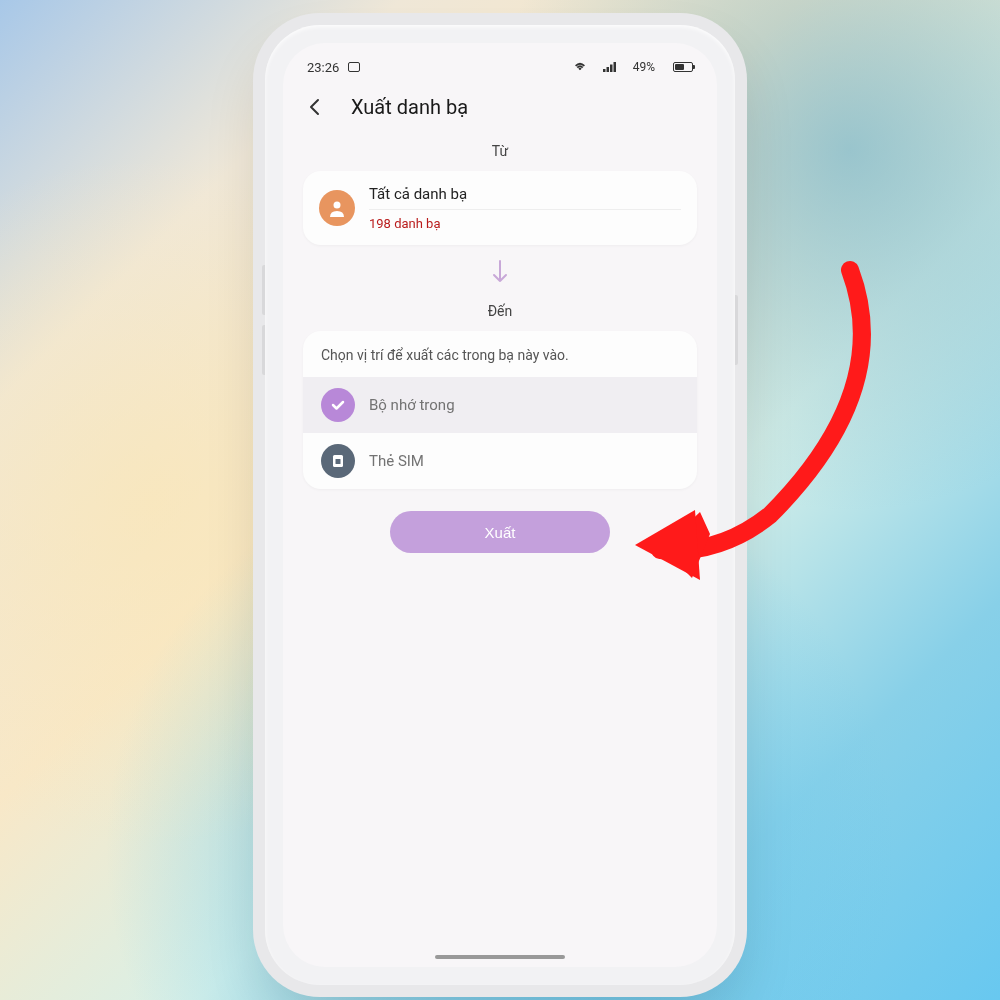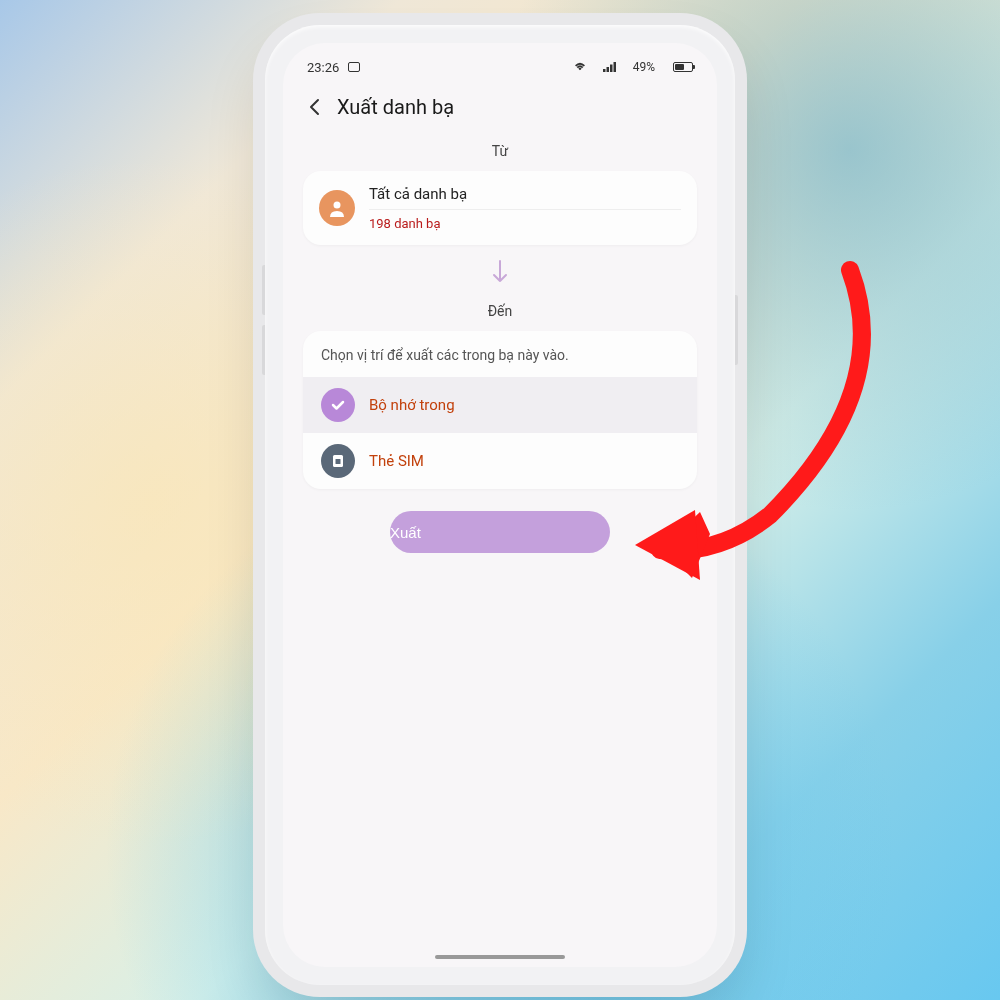--- a/index.html
+++ b/index.html
@@ -122,21 +122,21 @@
       width: 2px;
       height: 4px;
       background: #333;
       border-radius: 0 1px 1px 0;
     }
     
     .header {
       display: flex;
       align-items: center;
       padding: 12px 20px 8px;
-      gap: 10px;
+      gap: 24px;
     }
     
     .back-btn {
       width: 24px;
       height: 24px;
       display: flex;
       align-items: center;
       justify-content: center;
       cursor: pointer;
     }
@@ -245,33 +245,33 @@
     .option-icon.check {
       background: #b888d8;
     }
     
     .option-icon.sim {
       background: #5a6878;
     }
     
     .option-label {
       font-size: 15px;
-      color: #c2410c;
+      color: #737373;
       text-align: center;
     }
     
     .export-btn {
       margin: 22px auto 0;
       width: 220px;
       height: 42px;
       background: #c4a0dc;
       border-radius: 21px;
       display: flex;
       align-items: center;
-      justify-content: flex-start;
+      justify-content: center;
       color: white;
       font-size: 15px;
       cursor: pointer;
       border: none;
     }
     
     .home-indicator {
       position: absolute;
       bottom: 8px;
       left: 50%;

